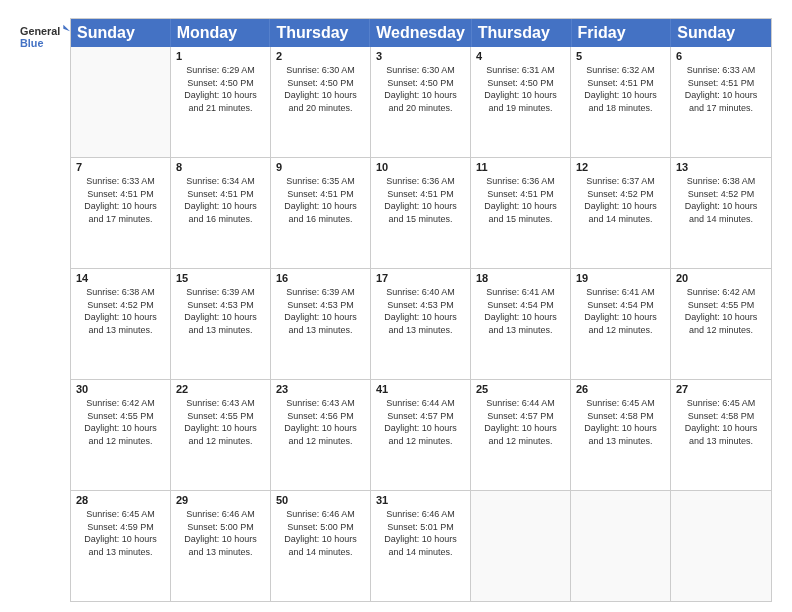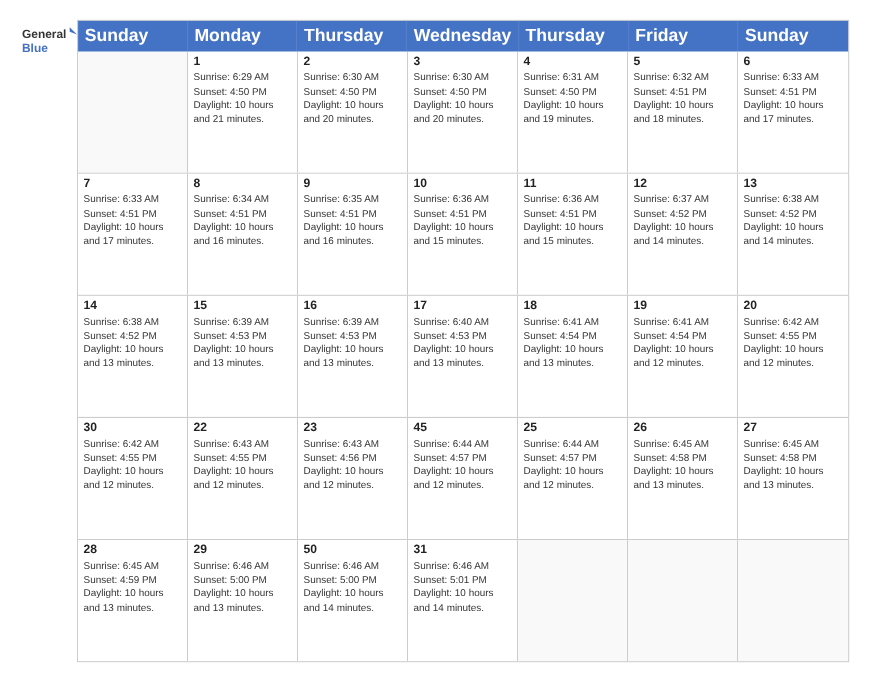--- a/index.html
+++ b/index.html
@@ -88,20 +88,21 @@
     .day-num {
       font-size: 11px;
       font-weight: bold;
       color: #222;
       margin-bottom: 2px;
     }
     .cell-info {
       font-size: 9px;
       color: #333;
       line-height: 1.4;
+      text-align: center;
     }
   </style>
 </head>
 <body>
 
 <div class="page">
   <div class="header">
     <div class="logo">
   <svg width="50" height="40" viewBox="0 0 60 40">
     <text x="0" y="16" font-size="13" font-weight="bold" fill="#333" font-family="Arial">General</text>
@@ -220,21 +221,21 @@
           </div>
           <div class="cal-cell">
             <div class="day-num">22</div>
             <div class="cell-info">Sunrise: 6:43 AM<br>Sunset: 4:55 PM<br>Daylight: 10 hours and 12 minutes.</div>
           </div>
           <div class="cal-cell">
             <div class="day-num">23</div>
             <div class="cell-info">Sunrise: 6:43 AM<br>Sunset: 4:56 PM<br>Daylight: 10 hours and 12 minutes.</div>
           </div>
           <div class="cal-cell">
-            <div class="day-num">45</div>
+            <div class="day-num">41</div>
             <div class="cell-info">Sunrise: 6:44 AM<br>Sunset: 4:57 PM<br>Daylight: 10 hours and 12 minutes.</div>
           </div>
           <div class="cal-cell">
             <div class="day-num">25</div>
             <div class="cell-info">Sunrise: 6:44 AM<br>Sunset: 4:57 PM<br>Daylight: 10 hours and 12 minutes.</div>
           </div>
           <div class="cal-cell">
             <div class="day-num">26</div>
             <div class="cell-info">Sunrise: 6:45 AM<br>Sunset: 4:58 PM<br>Daylight: 10 hours and 13 minutes.</div>
           </div>

